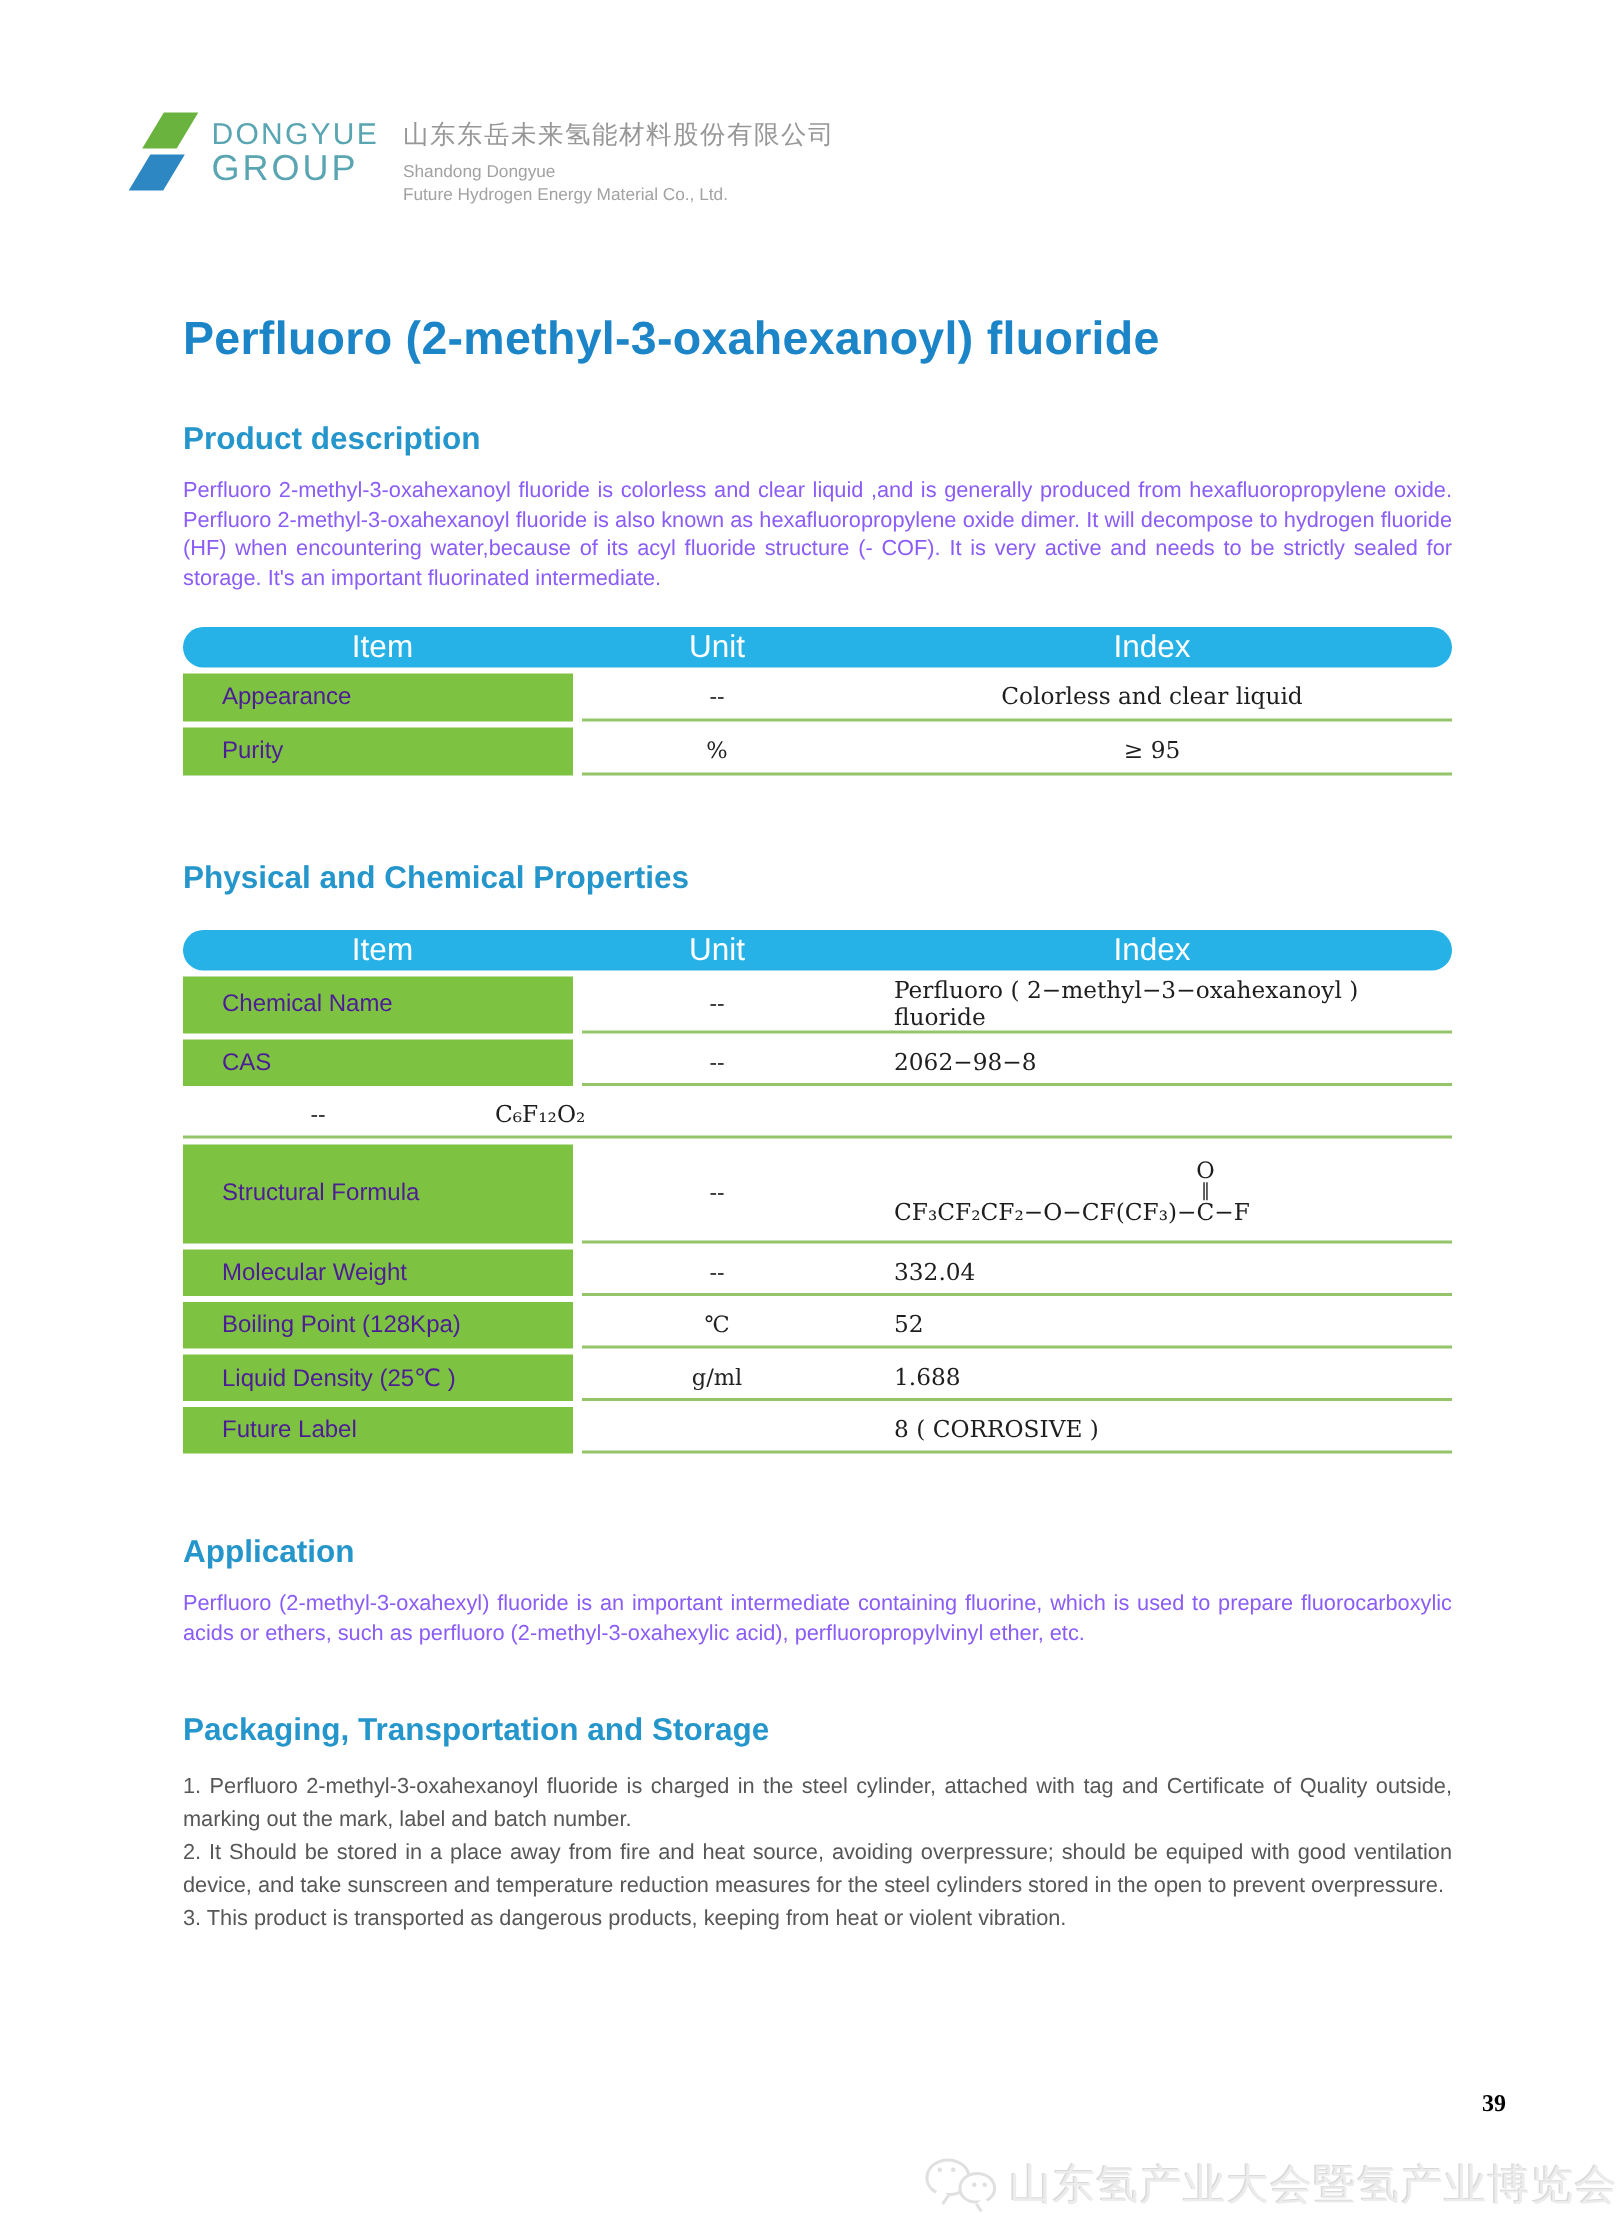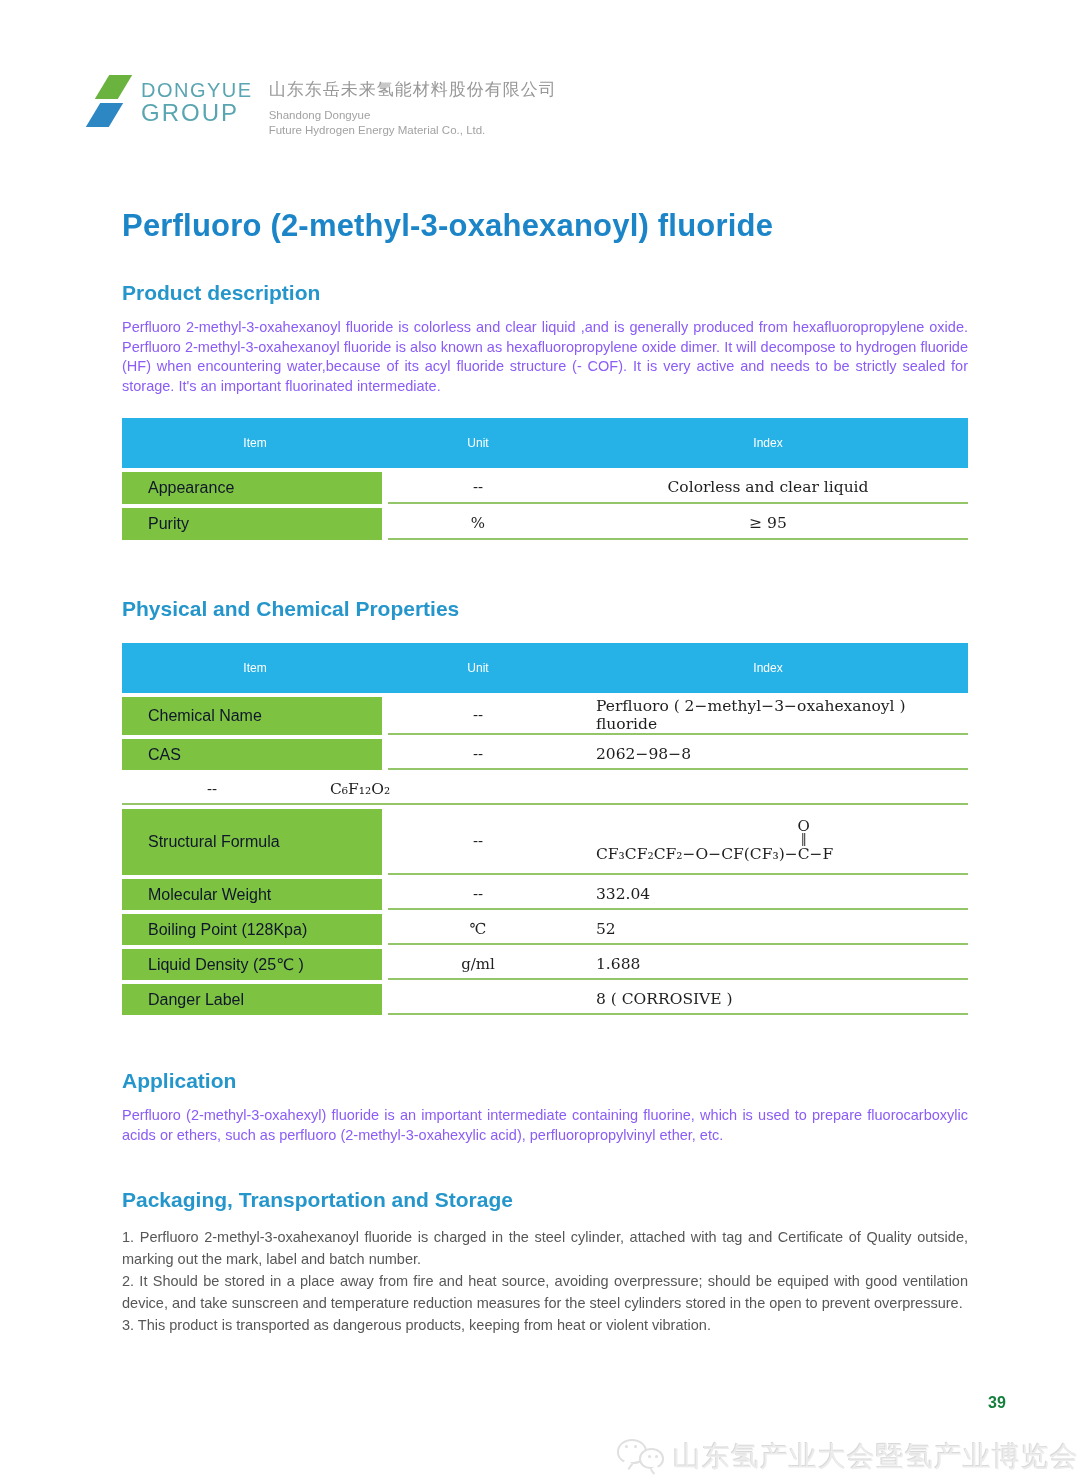--- a/index.html
+++ b/index.html
@@ -34,28 +34,28 @@
   .h2-application { margin-top:54px; }
   .h2-packaging { margin-top:43px; }
 
   p.body-text { margin-top:13px; font-size:14.5px; line-height:19.5px;
                 color:#8b5cf6; text-align:justify; }
   .pack-list p { font-size:14.5px; line-height:22px; color:#575757; text-align:justify; }
   .pack-list { margin-top:14px; }
 
   
   .tbl { margin-top:22px; }
-  .tbl-head { display:flex; background:#26b2e7; height:50px; align-items:center;
-              color:#ffffff; font-size:12px; }
+  .tbl-head { display:flex; background:#26b2e7; height:27px; align-items:center;
+              color:#ffffff; font-size:21px;border-radius:16px; }
   .th { text-align:center; }
   .th-item { width:266px; }
   .th-unit { width:180px; }
   .th-index { flex:1; }
   .tbl-row { display:flex; align-items:stretch; margin-top:4px; }
-  .cell-item { width:260px; margin-right:6px; background:#7ec242; color:#0f172a;
+  .cell-item { width:260px; margin-right:6px; background:#7ec242; color:#4c1d95;
                font-size:16px; display:flex; align-items:center; padding-left:26px;
                min-height:28px; }
   .row-right { flex:1; display:flex; align-items:center;
                border-bottom:2px solid #94c568; }
   .cell-unit { width:180px; text-align:center;
                font-family:"DejaVu Serif","Liberation Serif",serif;
                font-size:15px; color:#222222; }
   .cell-index { flex:1; font-family:"DejaVu Serif","Liberation Serif",serif;
                 font-size:15.5px; color:#1e1e1e; }
   .idx-center { text-align:center; }
@@ -86,21 +86,21 @@
   .wx-bub1:after { content:""; position:absolute; left:4px; bottom:-6px; width:7px; height:7px;
              background:#fff; border-right:2px solid #e0e0e0; transform:rotate(35deg); }
   .wx-bub2 { position:absolute; right:3px; top:12px; width:25px; height:21px;
              border:2px solid #e0e0e0; border-radius:50% 50% 46% 46%; background:#fff; }
   .wx-bub2:after { content:""; position:absolute; right:3px; bottom:-6px; width:6px; height:6px;
              background:#fff; border-left:2px solid #e0e0e0; transform:rotate(-35deg); }
   .wx-eye { position:absolute; width:3px; height:3px; border-radius:50%; background:#e0e0e0; }
   .e1 { left:10px; top:9px; } .e2 { left:19px; top:9px; }
   .e3 { right:16px; top:19px; } .e4 { right:9px; top:19px; }
   .page-num { position:absolute; left:988px; top:1394px; font-size:16px;
-              font-weight:bold; color:#15803d; }
+              font-weight:bold; color:#000000;font-family:Liberation Serif, serif; }
 </style>
 </head>
 <body>
 
 <div class="page">
 
   <div class="brand">
     <div class="logo-mark">
       <div class="lm-top"></div>
       <div class="lm-bot"></div>
@@ -209,21 +209,21 @@
 
       <div class="tbl-row">
         <div class="cell-item">Liquid Density (25℃ )</div>
         <div class="row-right">
           <div class="cell-unit">g/ml</div>
           <div class="cell-index idx-left">1.688</div>
         </div>
       </div>
 
       <div class="tbl-row">
-        <div class="cell-item">Danger Label</div>
+        <div class="cell-item">Future Label</div>
         <div class="row-right">
           <div class="cell-unit"></div>
           <div class="cell-index idx-left">8 ( CORROSIVE )</div>
         </div>
       </div>
     </div>
 
     <h2 class="sec h2-application">Application</h2>
     <p class="body-text">Perfluoro (2-methyl-3-oxahexyl) fluoride is an important intermediate containing fluorine, which is used to prepare fluorocarboxylic acids or ethers, such as perfluoro (2-methyl-3-oxahexylic acid), perfluoropropylvinyl ether, etc.</p>
 

